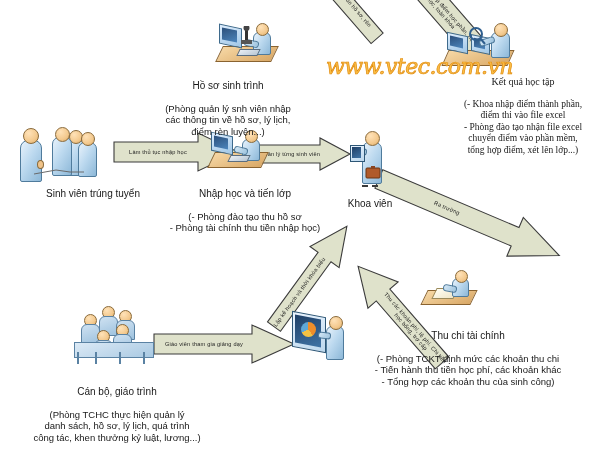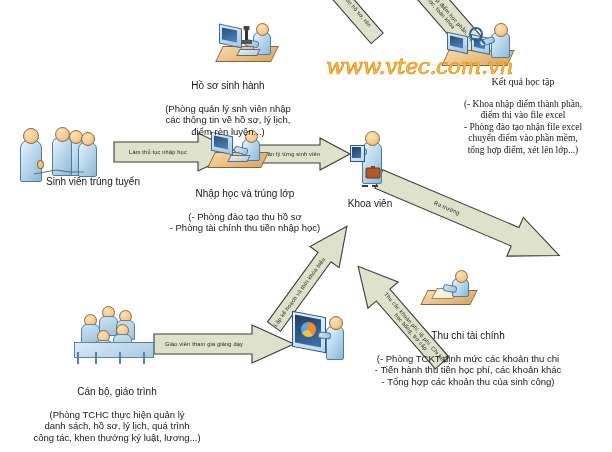--- a/index.html
+++ b/index.html
@@ -230,32 +230,32 @@
 
   <div class="fig" style="left:292px;top:310px;width:58px;height:58px;">
     <div class="board" style="left:0px;top:4px;width:32px;height:34px;transform:skewY(11deg);"></div>
     <div class="boardIn" style="left:3px;top:7px;width:26px;height:28px;transform:skewY(11deg);"></div>
     <div class="pie" style="left:9px;top:12px;width:15px;height:15px;"></div>
     <div class="body" style="left:34px;top:16px;width:16px;height:32px;border-radius:6px 6px 2px 2px;"></div>
     <div class="head" style="left:37px;top:6px;width:12px;height:12px;"></div>
     <div class="arm" style="left:26px;top:22px;width:11px;height:5px;transform:rotate(6deg);border-radius:3px;"></div>
   </div>
 
-  <div class="cap" style="left:0px;top:164px;width:186px;text-align:center;">
+  <div class="cap" style="left:0px;top:176px;width:186px;text-align:center;">
     <div class="ttl">Sinh viên trúng tuyển</div>
   </div>
 
   <div class="cap" style="left:148px;top:176px;width:194px;">
-    <div class="ttl">Nhập học và trúng lớp</div>
+    <div class="ttl">Nhập học và tiến lớp</div>
     <div>(- Phòng đào tạo thu hồ sơ
 - Phòng tài chính thu tiền nhập học)</div>
   </div>
 
   <div class="cap" style="left:136px;top:68px;width:184px;">
-    <div class="ttl">Hồ sơ sinh hành</div>
+    <div class="ttl">Hồ sơ sinh trình</div>
     <div>(Phòng quản lý snh viên nhập
 các thông tin về hồ sơ, lý lịch,
 điểm rèn luyện...)</div>
   </div>
 
   <div class="cap" style="left:434px;top:64px;width:178px;font-family:Liberation Serif, serif;">
     <div class="ttl">Kết quả học tập</div>
     <div>(- Khoa nhập điểm thành phần,
 điểm thi vào file excel
 - Phòng đào tạo nhận file excel

